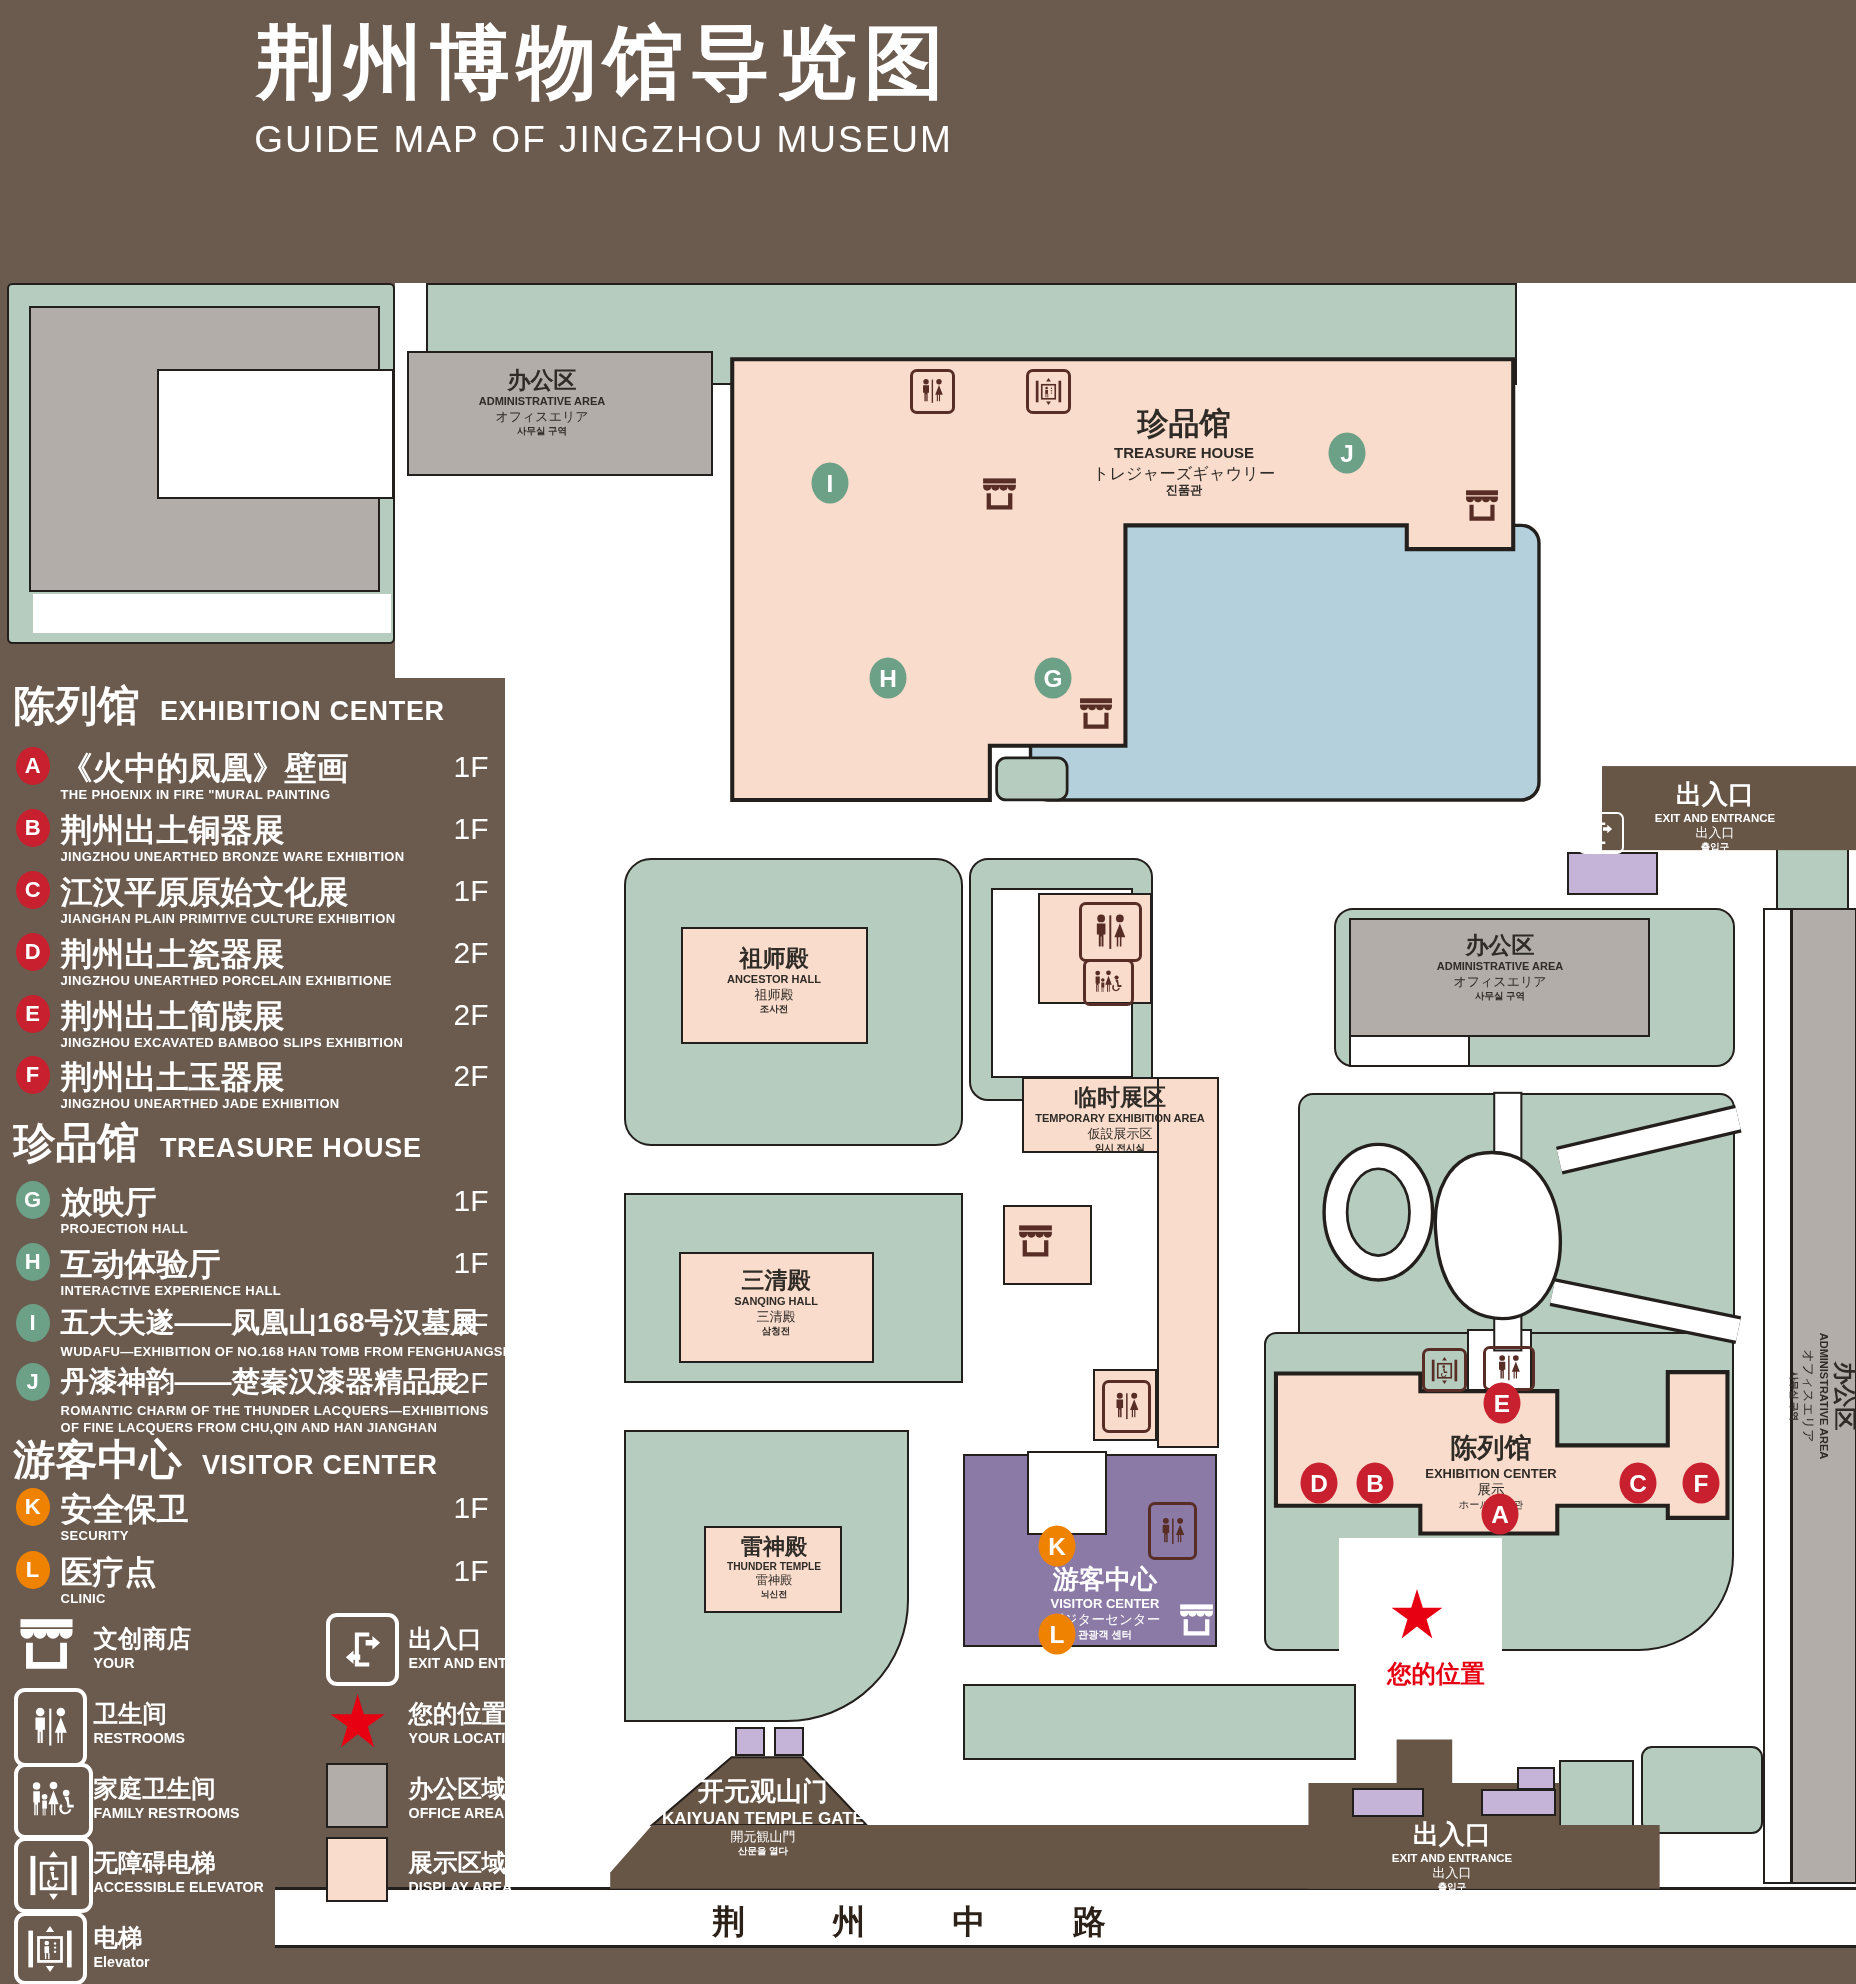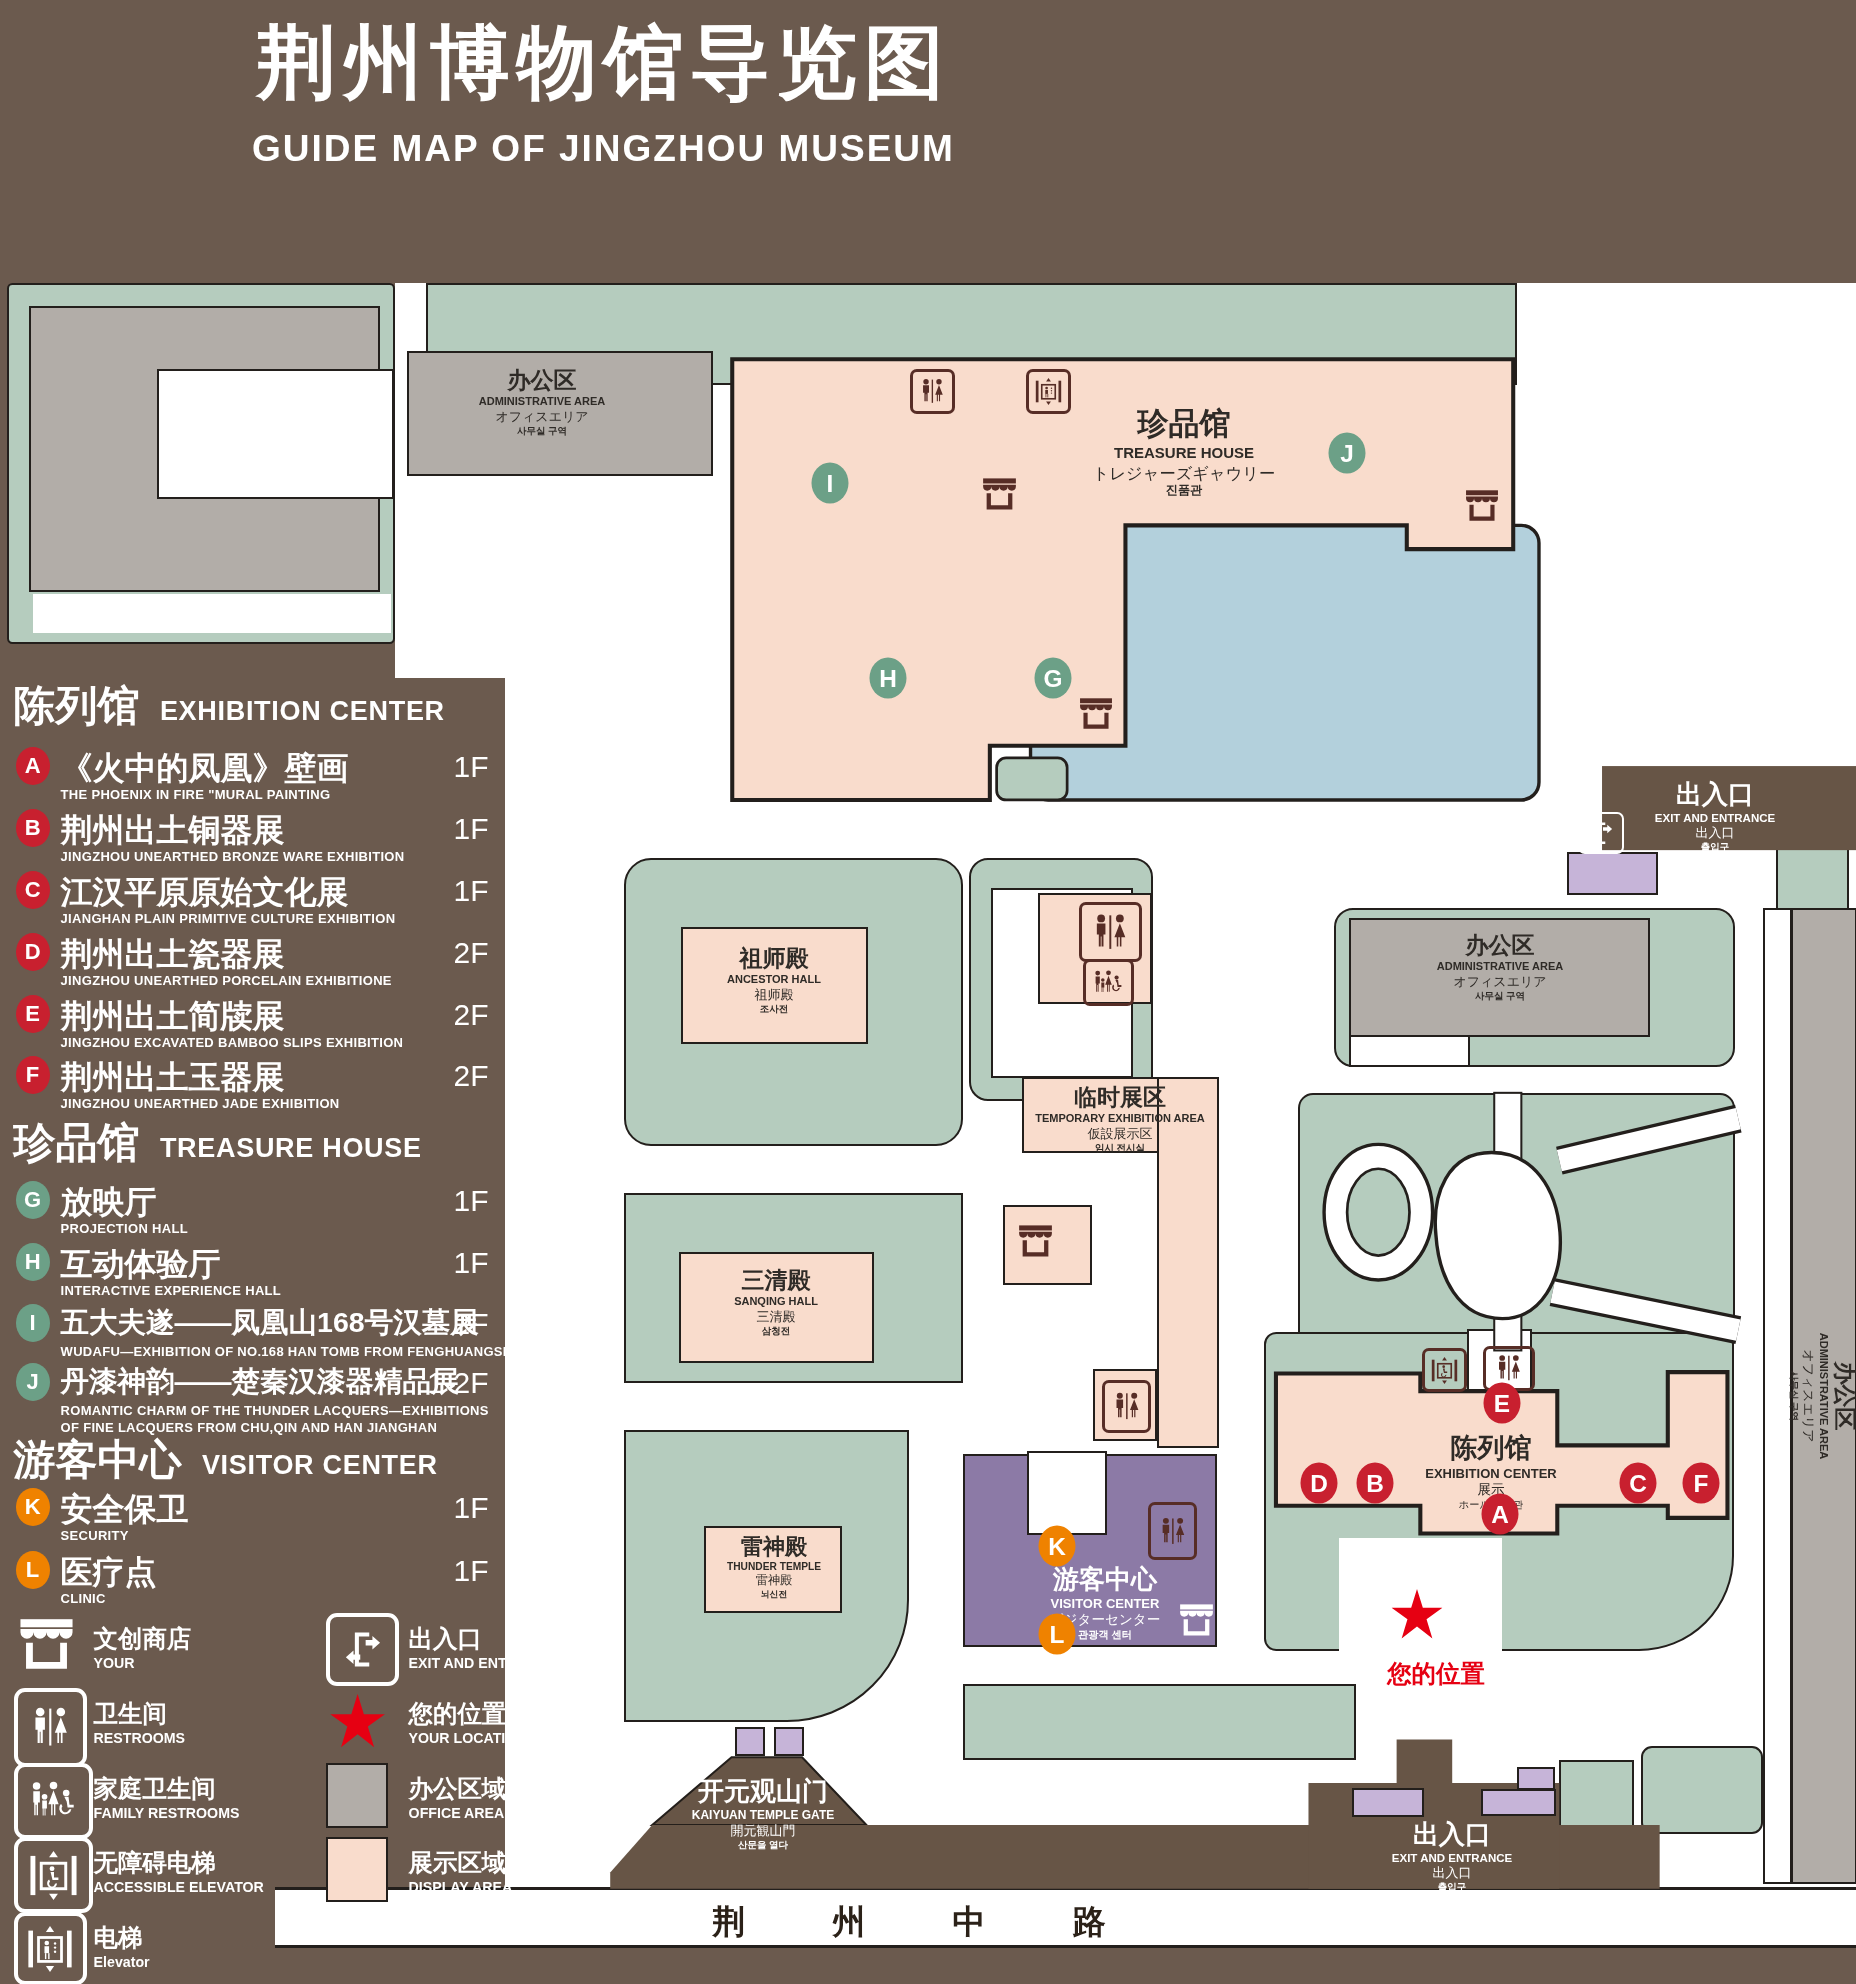--- a/index.html
+++ b/index.html
@@ -44,21 +44,21 @@
   .lr .en2{position:absolute;left:395px;top:42px;font-size:14.2px;font-weight:bold;white-space:nowrap;}
   
   svg.ico{display:block;fill:currentColor;}
   .icobox{position:absolute;border:3.4px solid #572d26;border-radius:6.8px;color:#572d26;
           display:flex;align-items:center;justify-content:center;background:transparent;}
   .icobox-w{border-color:#fff;color:#fff;}
   .star{position:absolute;background:#e60012;transform:translate(-50%,-50%);
         clip-path:polygon(50% 0%,61% 36%,98% 36%,68% 58%,79% 95%,50% 72%,21% 95%,32% 58%,2% 36%,39% 36%);}
   .hdr{position:absolute;left:0;width:1207px;text-align:center;color:#fff;}
   .hdr .t{font-size:80px;font-weight:bold;letter-spacing:6.8px;}
-  .hdr .s{font-size:37px;font-weight:bold;letter-spacing:2px;margin-top:10px;text-align:center;}
+  .hdr .s{font-size:37px;font-weight:normal;letter-spacing:2px;margin-top:1px;text-align:center;}
 </style>
 </head>
 <body>
 
 <div id="stage">
 
   <svg width="0" height="0" style="position:absolute">
     <defs>
       <symbol id="sym-restroom" viewBox="0 0 100 100">
         <circle cx="26" cy="14" r="10"></circle>
@@ -330,21 +330,21 @@
     <span class="kr" style="font-size:10.2px">관광객 센터</span>
   </div>
   <div class="lbl" style="left:1491px;top:1432px">
     <span class="zh" style="font-size:27px">陈列馆</span>
     <span class="en" style="font-size:13px">EXHIBITION CENTER</span>
     <span class="jp" style="font-size:13.6px">展示</span>
     <span class="kr" style="font-size:10.2px;font-weight:normal">ホール 진열관</span>
   </div>
   <div class="lbl lbl-wt" style="left:763px;top:1775px">
     <span class="zh">开元观山门</span>
-    <span class="en" style="font-size:12px">KAIYUAN TEMPLE GATE</span>
+    <span class="en" style="font-size:17px">KAIYUAN TEMPLE GATE</span>
     <span class="jp" style="font-size:13px">開元観山門</span>
     <span class="kr" style="font-size:9.5px">산문을 열다</span>
   </div>
   <div class="lbl lbl-wt" style="left:1452px;top:1818px">
     <span class="zh">出入口</span>
     <span class="en" style="font-size:11.5px">EXIT AND ENTRANCE</span>
     <span class="jp" style="font-size:13px">出入口</span>
     <span class="kr" style="font-size:9.5px">출입구</span>
   </div>
 

